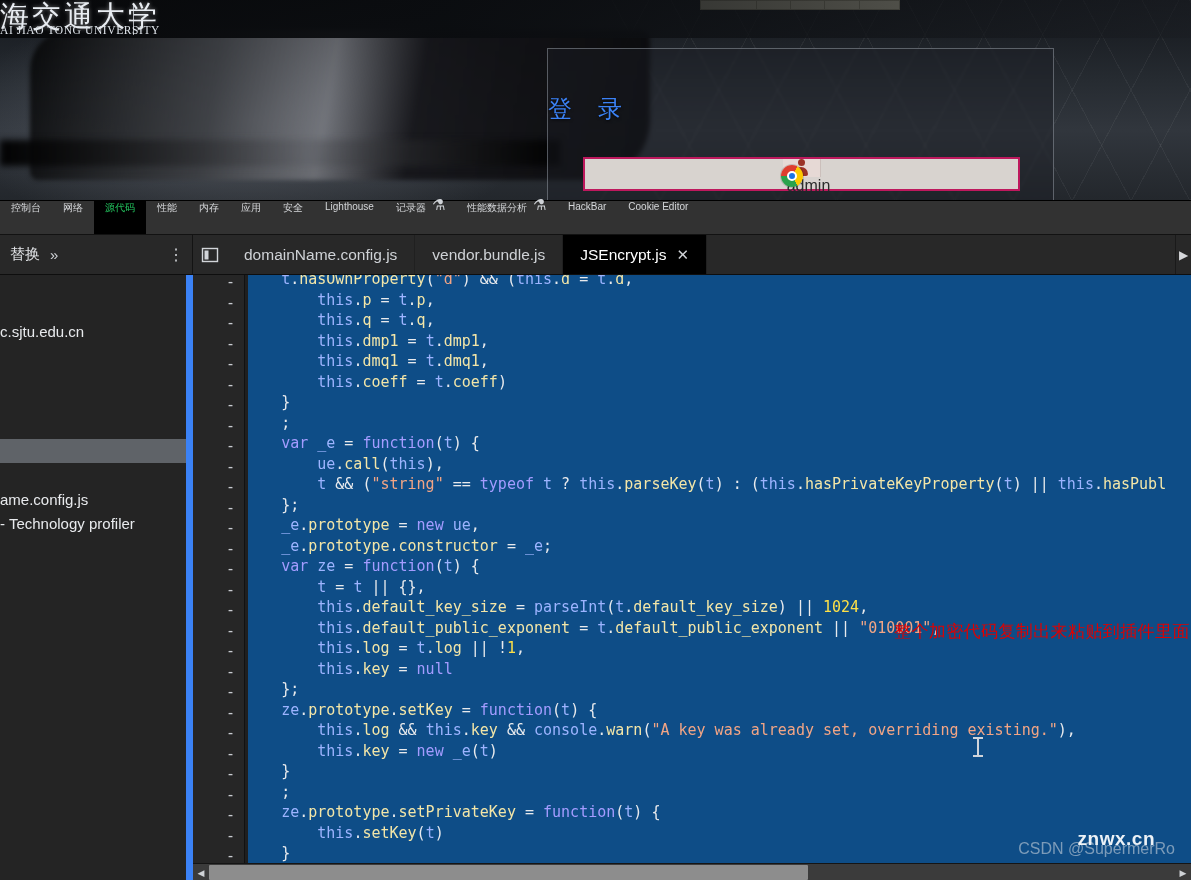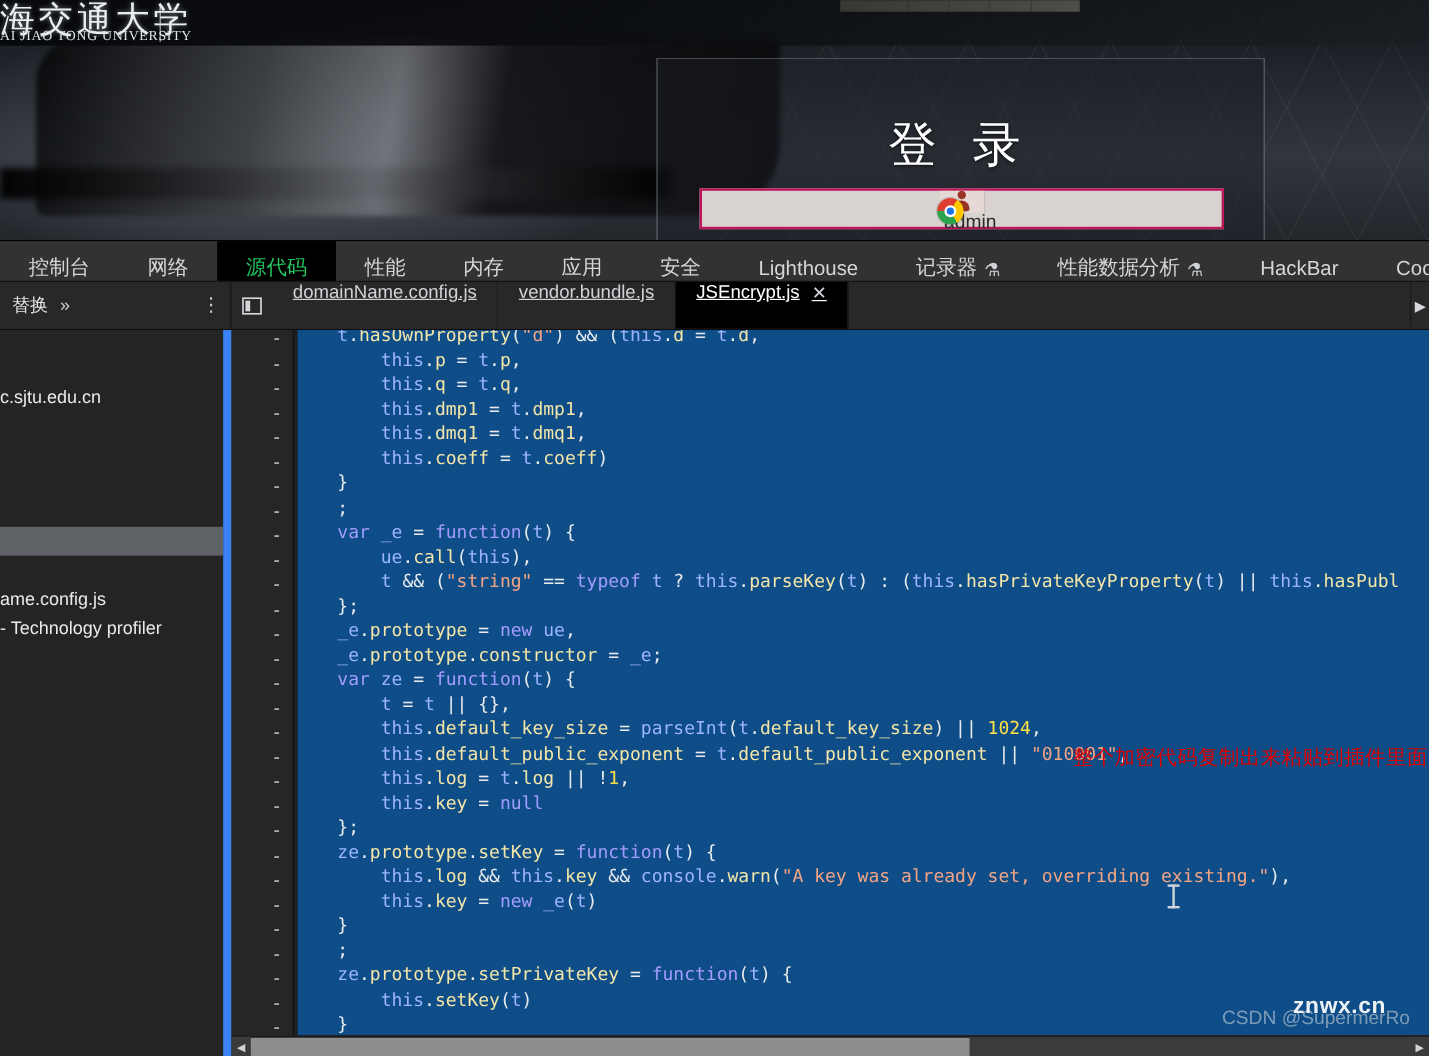--- a/index.html
+++ b/index.html
@@ -79,22 +79,22 @@
   .login-panel {
     position: absolute; left: 547px; top: 48px;
     width: 507px; height: 152px;
     background: rgba(28,32,38,0.42);
     border: 1px solid rgba(170,178,188,0.45);
     border-bottom: none;
     backdrop-filter: blur(1px);
   }
   .login-title {
     position: absolute; left: 0; right: 0; top: 44px;
-    text-align: center;
-    font-size: 40px; letter-spacing: 10px; color: #ffffff;
+    text-align: left;
+    font-size: 24px; letter-spacing: 10px; color: #3b82f6;
     font-family: "Liberation Serif", serif;
     text-shadow: 0 1px 3px rgba(0,0,0,.7);
   }
   .login-field {
     position: absolute; left: 35px; top: 108px;
     width: 437px; height: 34px;
     display: flex; align-items: center;
     background: #d8d3cf;
     border: 2px solid #be185d;
     flex-direction: column;
@@ -150,23 +150,23 @@
     background: #202124;
     border-top: 1px solid #000;
   }
   .dt-tabbar {
     height: 34px; width: 100%;
     background: #323232;
     display: flex; align-items: stretch;
     border-bottom: 1px solid #121212;
   }
   .dt-tab {
-    display: flex; align-items: flex-end; gap: 5px;
-    padding: 0 24px;
-    font-size: 17px; color: #d4d6d9;
+    display: flex; align-items: flex-start; gap: 5px;
+    padding: 0 11px;
+    font-size: 10px; color: #d4d6d9;
     white-space: nowrap;
     cursor: default;
   }
   .dt-tab.active { background: #000000; color: #22c55e; }
   .flask {
     display: inline-block; width: 12px; height: 13px;
     position: relative; margin-left: 2px;
   }
   .flask::before {
     content: "⚗"; position: absolute; left: -1px; top: -5px;
@@ -195,26 +195,25 @@
   .file-tabs {
     flex: 1; display: flex; align-items: stretch;
     background: #282828; position: relative;
     overflow: hidden;
   }
   .panel-toggle {
     width: 34px; display: flex; align-items: center; justify-content: center;
   }
   .panel-toggle svg { display: block; }
   .ftab {
-    display: flex; gap: 10px;
+    display: flex; align-items: center; gap: 10px;
     padding: 0 17px;
     font-size: 15.5px; color: #cfd2d6;
     white-space: nowrap;
     border-right: 1px solid #202020;
-    text-decoration: underline;
   }
   .ftab.active { background: #000000; color: #ffffff; }
   .ftab .close { font-size: 15px; color: #cfd2d6; }
   .tabs-more {
     position: absolute; right: 0; top: 0; bottom: 0; width: 16px;
     display: flex; align-items: center; justify-content: center;
     background: #282828; color: #d6d8db; font-size: 12px;
     border-left: 1px solid #1a1a1a;
   }
 

